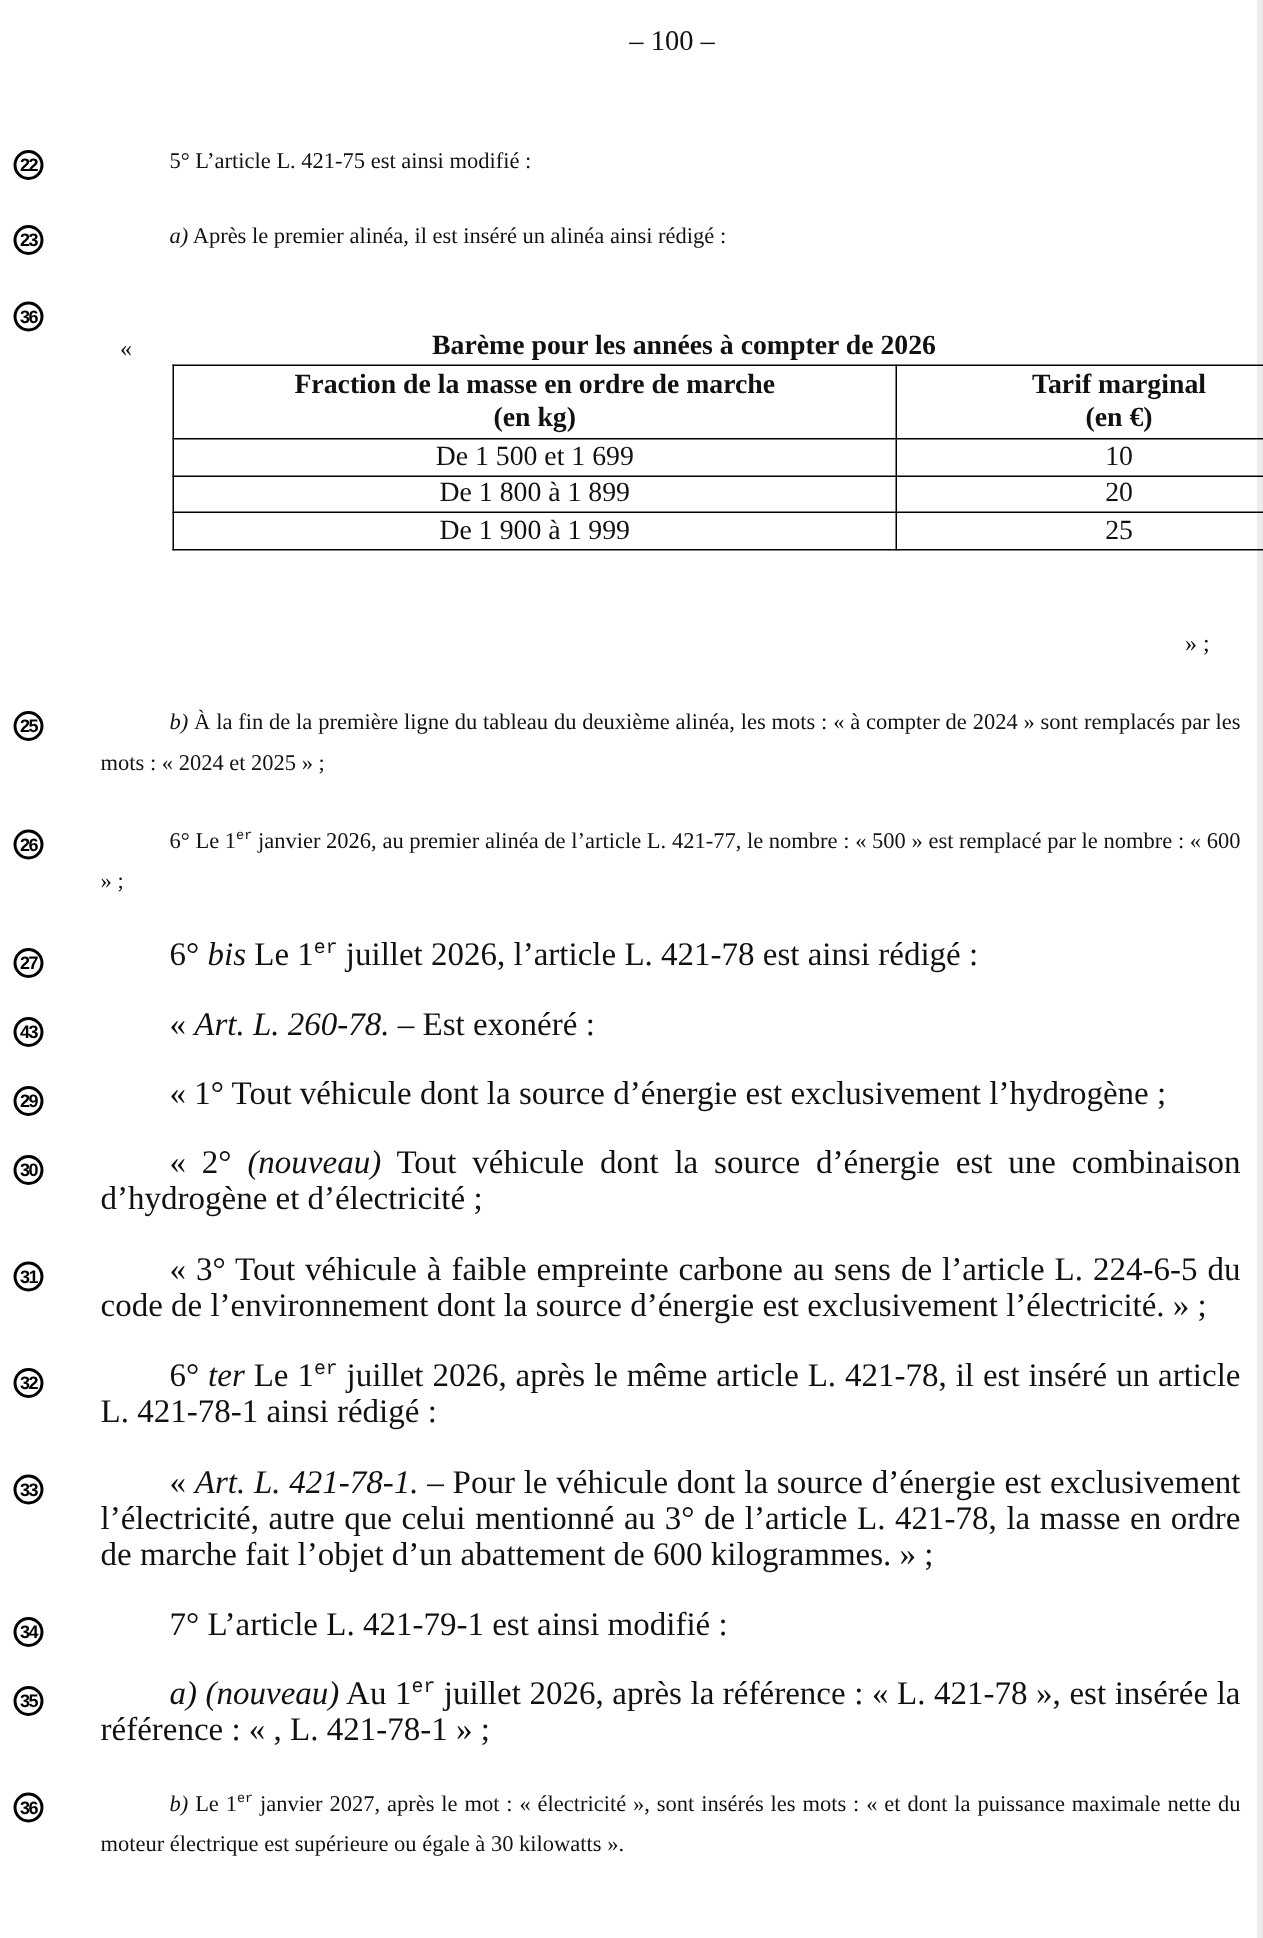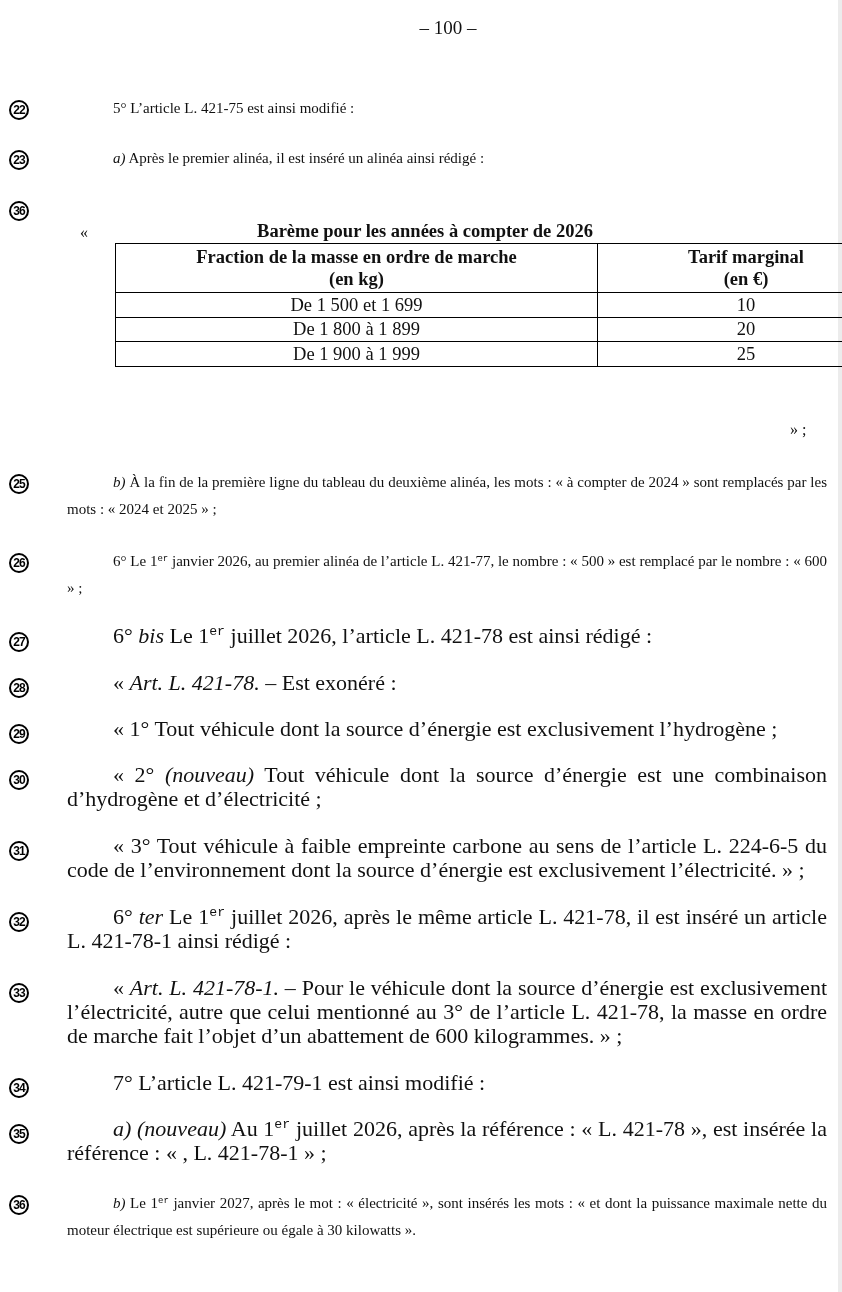--- a/index.html
+++ b/index.html
@@ -12,21 +12,21 @@
   .num { position: absolute; left: 9px; width: 20px; height: 20px; border: 2px solid #000; border-radius: 50%;
     box-sizing: border-box; font-family: "Liberation Sans", "DejaVu Sans", sans-serif; font-weight: bold;
     font-size: 12px; line-height: 16px; text-align: center; letter-spacing: -1px; color: #000; }
   .para { position: absolute; left: 67px; width: 760px; text-align: justify; color: #111; }
   .para .indent { display: inline-block; width: 46px; }
   .big { font-size: 15px; line-height: 27px; }
   .small { font-size: 22px; line-height: 24px; }
   i { font-style: italic; }
   sup { font-size: 0.6em; vertical-align: 0.6em; line-height: 0; font-family: Liberation Mono, monospace; }
   .open-quote { position: absolute; left: 80px; top: 224px; font-size: 16px; }
-  .table-title { position: absolute; left: 88px; width: 674px; top: 221px; text-align: center; font-weight: bold; font-size: 18.5px; }
+  .table-title { position: absolute; left: 119px; width: 674px; top: 221px; text-align: center; font-weight: bold; font-size: 18.5px; }
   table.bareme { position: absolute; left: 115px; top: 243px; width: 780px; border-collapse: collapse; font-size: 18.5px; }
   table.bareme th, table.bareme td { border: 1.5px solid #000; text-align: center; padding: 0; }
   table.bareme th { font-weight: bold; line-height: 22px; height: 48px; }
   table.bareme td { height: 23.5px; line-height: 22px; }
   table.bareme .c1 { width: 481px; }
   .close-quote { position: absolute; left: 790px; top: 421px; font-size: 16px; }
 </style>
 </head>
 <body>
 
@@ -70,22 +70,22 @@
 
 <div class="num" style="top:474px">25</div>
 <div class="para big" style="top:469px"><span class="indent"></span><i>b)</i><span> À la fin de la première ligne du tableau du deuxième alinéa, les mots : « à compter de 2024 » sont remplacés par les mots : « 2024 et 2025 » ;</span></div>
 
 <div class="num" style="top:553px">26</div>
 <div class="para big" style="top:548px"><span class="indent"></span><span>6° Le 1</span><sup>er</sup><span> janvier 2026, au premier alinéa de l’article L. 421-77, le nombre : « 500 » est remplacé par le nombre : « 600 » ;</span></div>
 
 <div class="num" style="top:632px">27</div>
 <div class="para small" style="top:624px"><span class="indent"></span><span>6° </span><i>bis</i><span> Le 1</span><sup>er</sup><span> juillet 2026, l’article L. 421-78 est ainsi rédigé :</span></div>
 
-<div class="num" style="top:678px">28</div>
-<div class="para small" style="top:671px"><span class="indent"></span><span>« </span><i>Art. L. 421-78.</i><span> – Est exonéré :</span></div>
+<div class="num" style="top:678px">43</div>
+<div class="para small" style="top:671px"><span class="indent"></span><span>« </span><i>Art. L. 260-78.</i><span> – Est exonéré :</span></div>
 
 <div class="num" style="top:724px">29</div>
 <div class="para small" style="top:717px"><span class="indent"></span><span>« 1° Tout véhicule dont la source d’énergie est exclusivement l’hydrogène ;</span></div>
 
 <div class="num" style="top:770px">30</div>
 <div class="para small" style="top:763px"><span class="indent"></span><span>« 2° </span><i>(nouveau)</i><span> Tout véhicule dont la source d’énergie est une combinaison d’hydrogène et d’électricité ;</span></div>
 
 <div class="num" style="top:841px">31</div>
 <div class="para small" style="top:834px"><span class="indent"></span><span>« 3° Tout véhicule à faible empreinte carbone au sens de l’article L. 224-6-5 du code de l’environnement dont la source d’énergie est exclusivement l’électricité. » ;</span></div>
 

